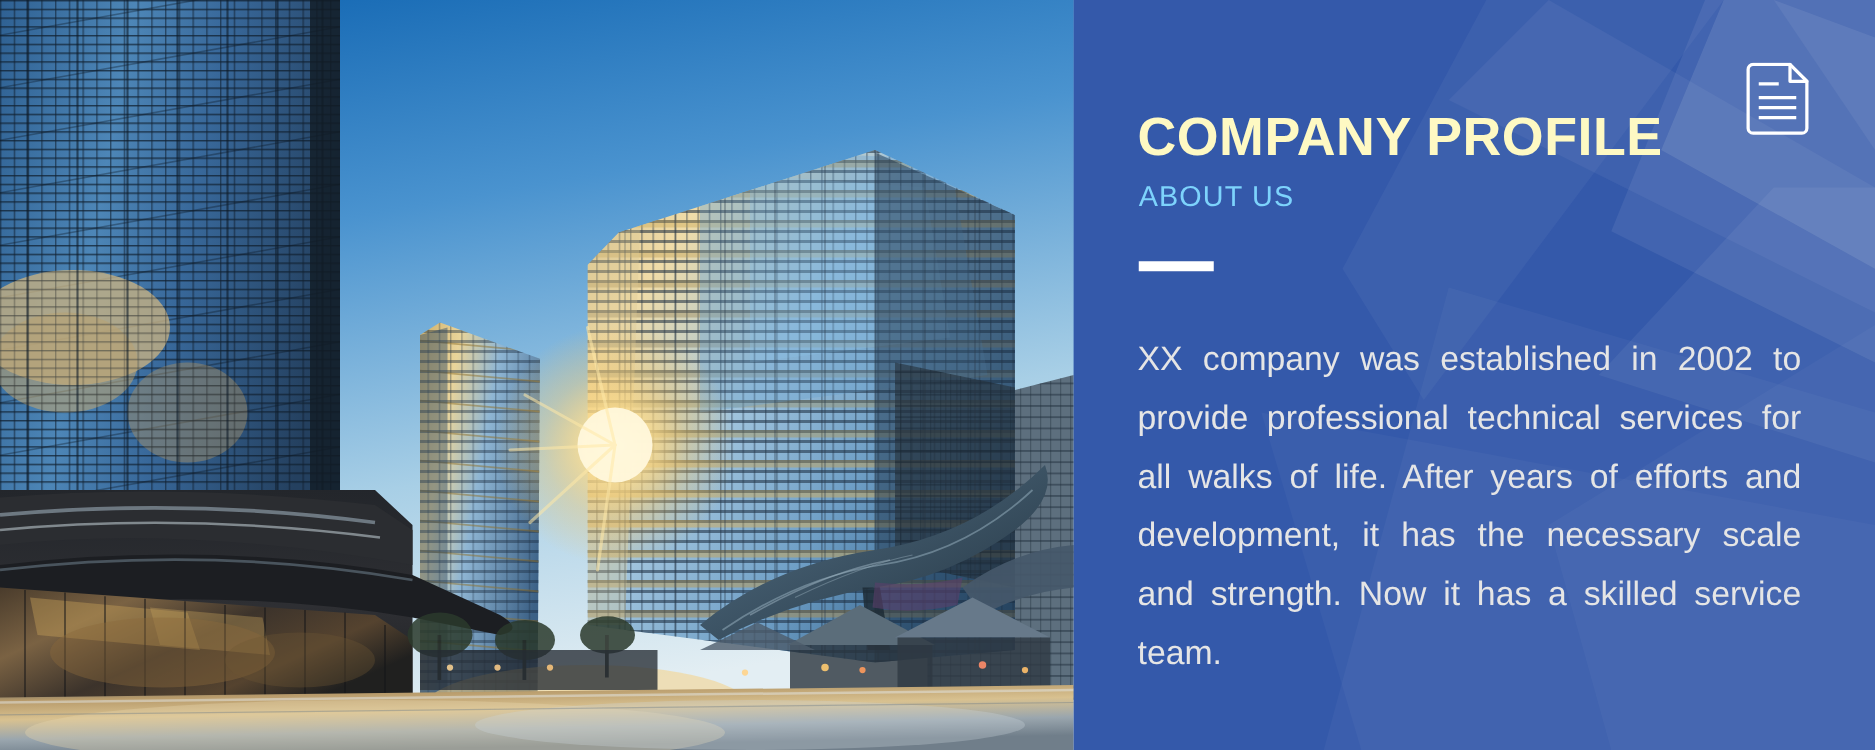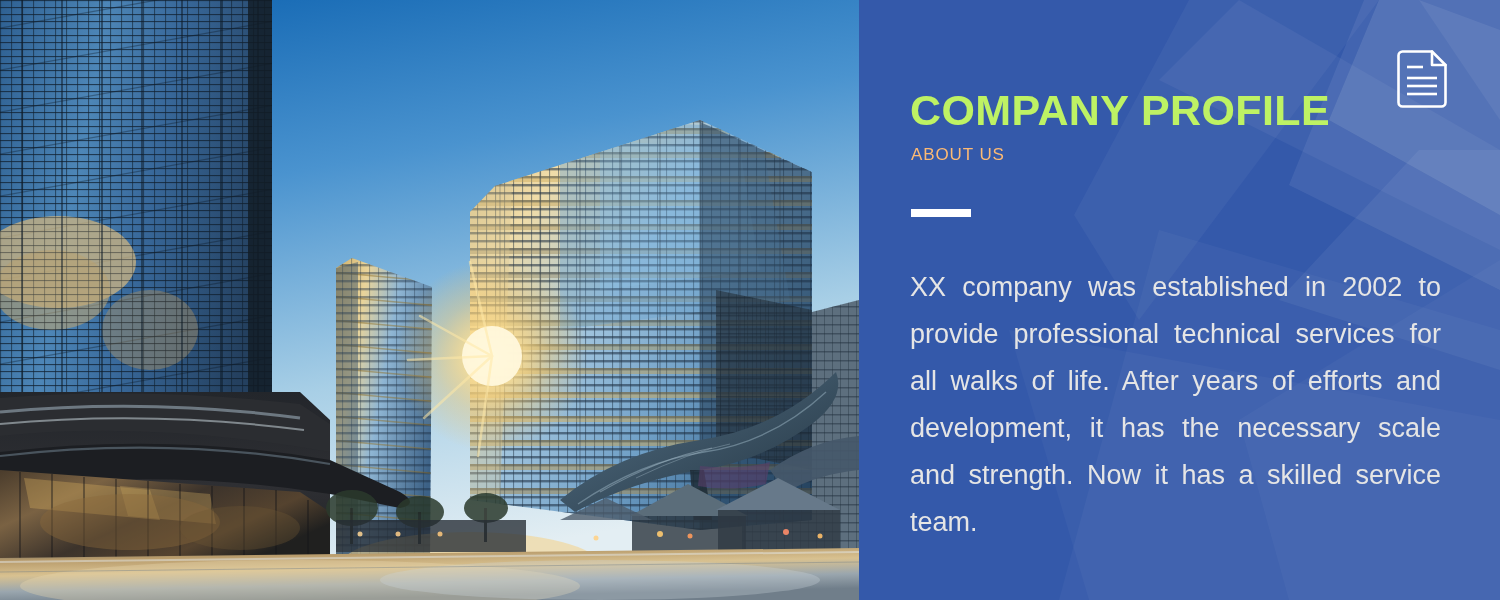--- a/index.html
+++ b/index.html
@@ -58,33 +58,33 @@
 
   
   .title {
     position: absolute;
     left: 51px;
     top: 89px;
     margin: 0;
     font-size: 43px;
     font-weight: bold;
     letter-spacing: 0.4px;
-    color: #bef264;
+    color: #fef9c3;
     line-height: 1.0;
     white-space: nowrap;
   }
   .subtitle {
     position: absolute;
     left: 52px;
     top: 146px;
     margin: 0;
-    font-size: 17px;
+    font-size: 23px;
     font-weight: normal;
     letter-spacing: 0.9px;
-    color: #fdba74;
+    color: #7dd3fc;
     line-height: 1.0;
     white-space: nowrap;
   }
 
   
   .accent-rule {
     position: absolute;
     left: 52px;
     top: 209px;
     width: 60px;

